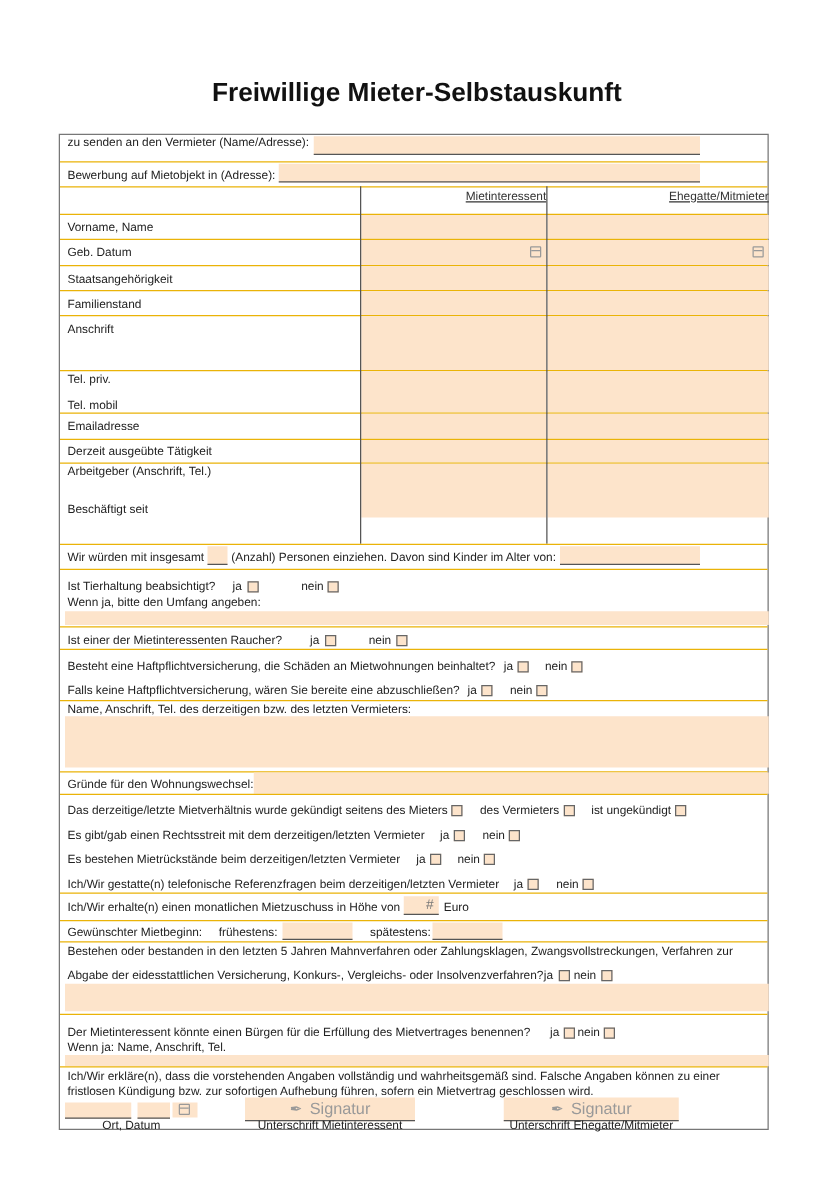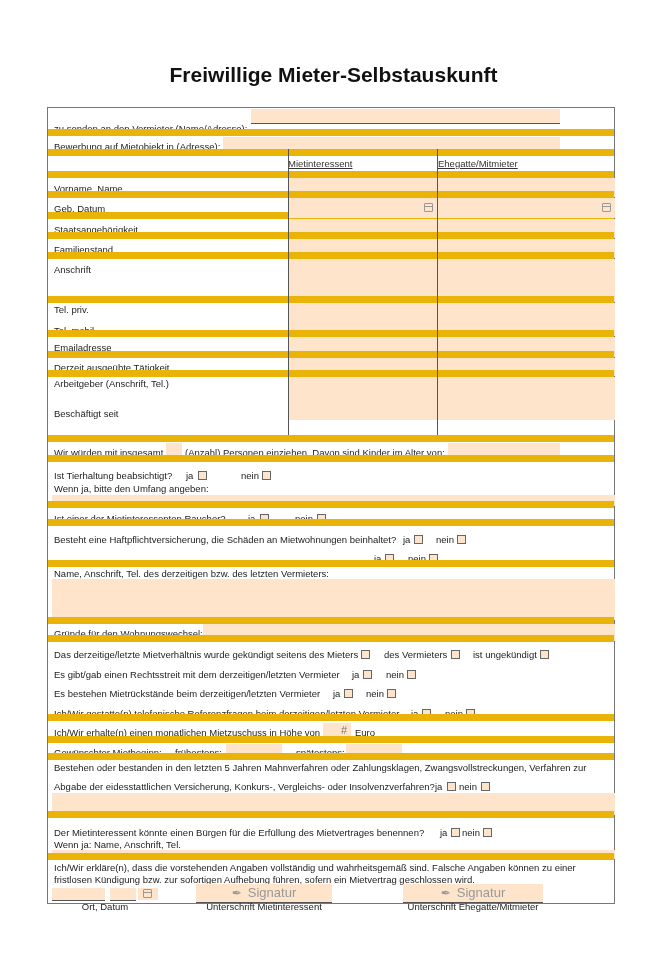--- a/index.html
+++ b/index.html
@@ -1,41 +1,41 @@
 <!DOCTYPE html>
 <html><head>
 <meta charset="utf-8">
 <style>
   html, body { margin: 0; padding: 0; background: #ffffff; }
   body { width: 667px; height: 960px; position: relative; font-family: "Liberation Sans", sans-serif; color: #222; overflow: hidden; }
   .title { position: absolute; left: 0; width: 667px; top: 63px; text-align: center; font-weight: bold; font-size: 21px; color: #111; }
   .form { position: absolute; left: 47px; top: 107px; width: 568px; height: 797px; border: 1px solid #777; box-sizing: border-box; }
-  .row { position: absolute; left: 0; right: 0; border-top: 7px solid #eab308; box-sizing: border-box; }
+  .row { position: absolute; left: 0; right: 0; border-top: 1px solid #eab308; box-sizing: border-box; }
   .row.first { border-top: none; }
   .t { position: absolute; font-size: 9.5px; white-space: nowrap; color: #222; }
   .fill { position: absolute; background: #fde4cb; }
   .uline { border-bottom: 1px solid #555; }
   .vline { position: absolute; width: 1px; background: #555; }
   .cb { position: absolute; width: 7px; height: 7px; border: 1px solid #666; background: #fde4cb; box-sizing: content-box; }
-  .hdr { position: absolute; font-size: 9.5px; text-decoration: underline; color: #333; text-align: left; }
+  .hdr { position: absolute; font-size: 9.5px; text-decoration: underline; color: #333; text-align: right; }
   .cal { position: absolute; width: 9px; height: 9px; border: 1px solid #999; border-radius: 1px; box-sizing: border-box; }
   .cal::before { content: ""; position: absolute; left: 0; right: 0; top: 2px; border-top: 1px solid #999; }
   .sig { position: absolute; background: #fde4cb; color: #999; font-size: 13px; text-align: center; line-height: 18px; }
   .sig .leaf { display: inline-block; margin-right: 6px; color: #999; font-size: 12px; }
   .cap { position: absolute; font-size: 9.5px; text-align: center; color: #222; }
 </style>
 </head>
 <body>
 
 <div class="title">Freiwillige Mieter-Selbstauskunft</div>
 
 <div class="form">
 
   <div class="row first" style="top:0;height:21px;">
-    <span class="t" style="left:6px;top:15px;text-decoration:underline;">zu senden an den Vermieter (Name/Adresse):</span>
+    <span class="t" style="left:6px;top:1px;">zu senden an den Vermieter (Name/Adresse):</span>
     <div class="fill uline" style="left:203px;top:1px;width:309px;height:14px;"></div>
   </div>
 
   <div class="row" style="top:21px;height:20px;">
     <span class="t" style="left:6px;top:5px;">Bewerbung auf Mietobjekt in (Adresse):</span>
     <div class="fill uline" style="left:175px;top:1px;width:337px;height:14px;"></div>
   </div>
 
   <div class="row" style="top:41px;height:22px;">
     <span class="hdr" style="left:240px;width:149px;top:2px;">Mietinteressent</span>
@@ -121,20 +121,21 @@
     <span class="t" style="left:247px;top:5px;">nein</span>
     <span class="cb" style="left:269px;top:6px;"></span>
   </div>
 
   <div class="row" style="top:411px;height:41px;">
     <span class="t" style="left:6px;top:8px;">Besteht eine Haftpflichtversicherung, die Schäden an Mietwohnungen beinhaltet?</span>
     <span class="t" style="left:355px;top:8px;">ja</span>
     <span class="cb" style="left:366px;top:9px;"></span>
     <span class="t" style="left:388px;top:8px;">nein</span>
     <span class="cb" style="left:409px;top:9px;"></span>
+    <span class="t" style="left:6px;top:27px;">Falls keine Haftpflichtversicherung, wären Sie bereite eine abzuschließen?</span>
     <span class="t" style="left:326px;top:27px;">ja</span>
     <span class="cb" style="left:337px;top:28px;"></span>
     <span class="t" style="left:360px;top:27px;">nein</span>
     <span class="cb" style="left:381px;top:28px;"></span>
   </div>
 
   <div class="row" style="top:452px;height:57px;">
     <span class="t" style="left:6px;top:1px;">Name, Anschrift, Tel. des derzeitigen bzw. des letzten Vermieters:</span>
     <div class="fill" style="left:4px;top:12px;width:563px;height:41px;"></div>
   </div>

